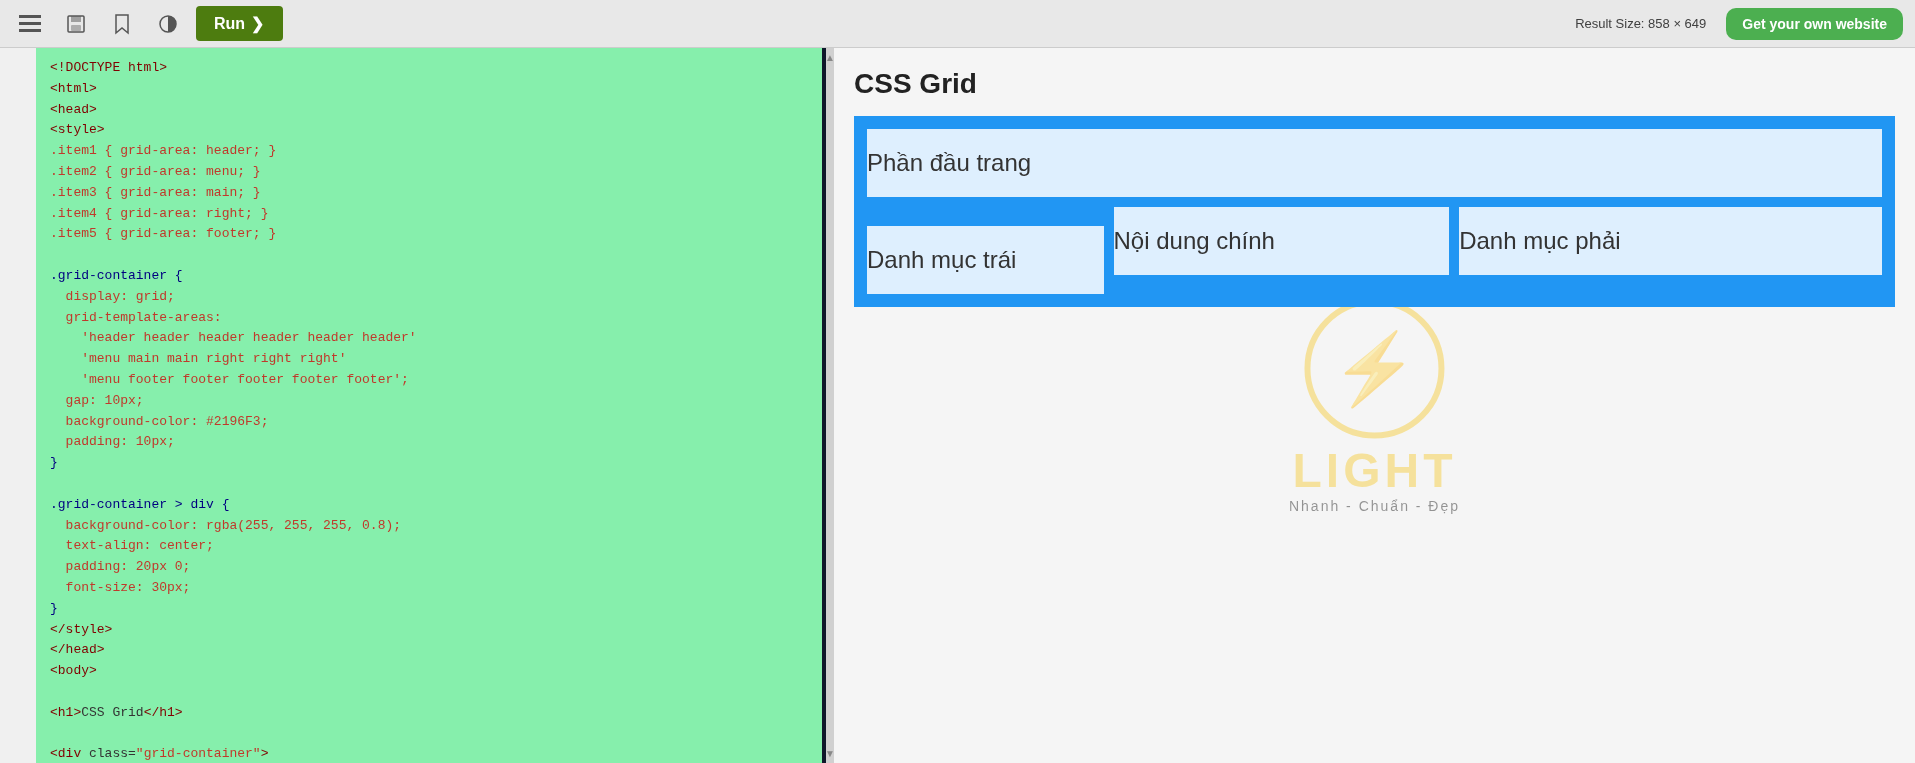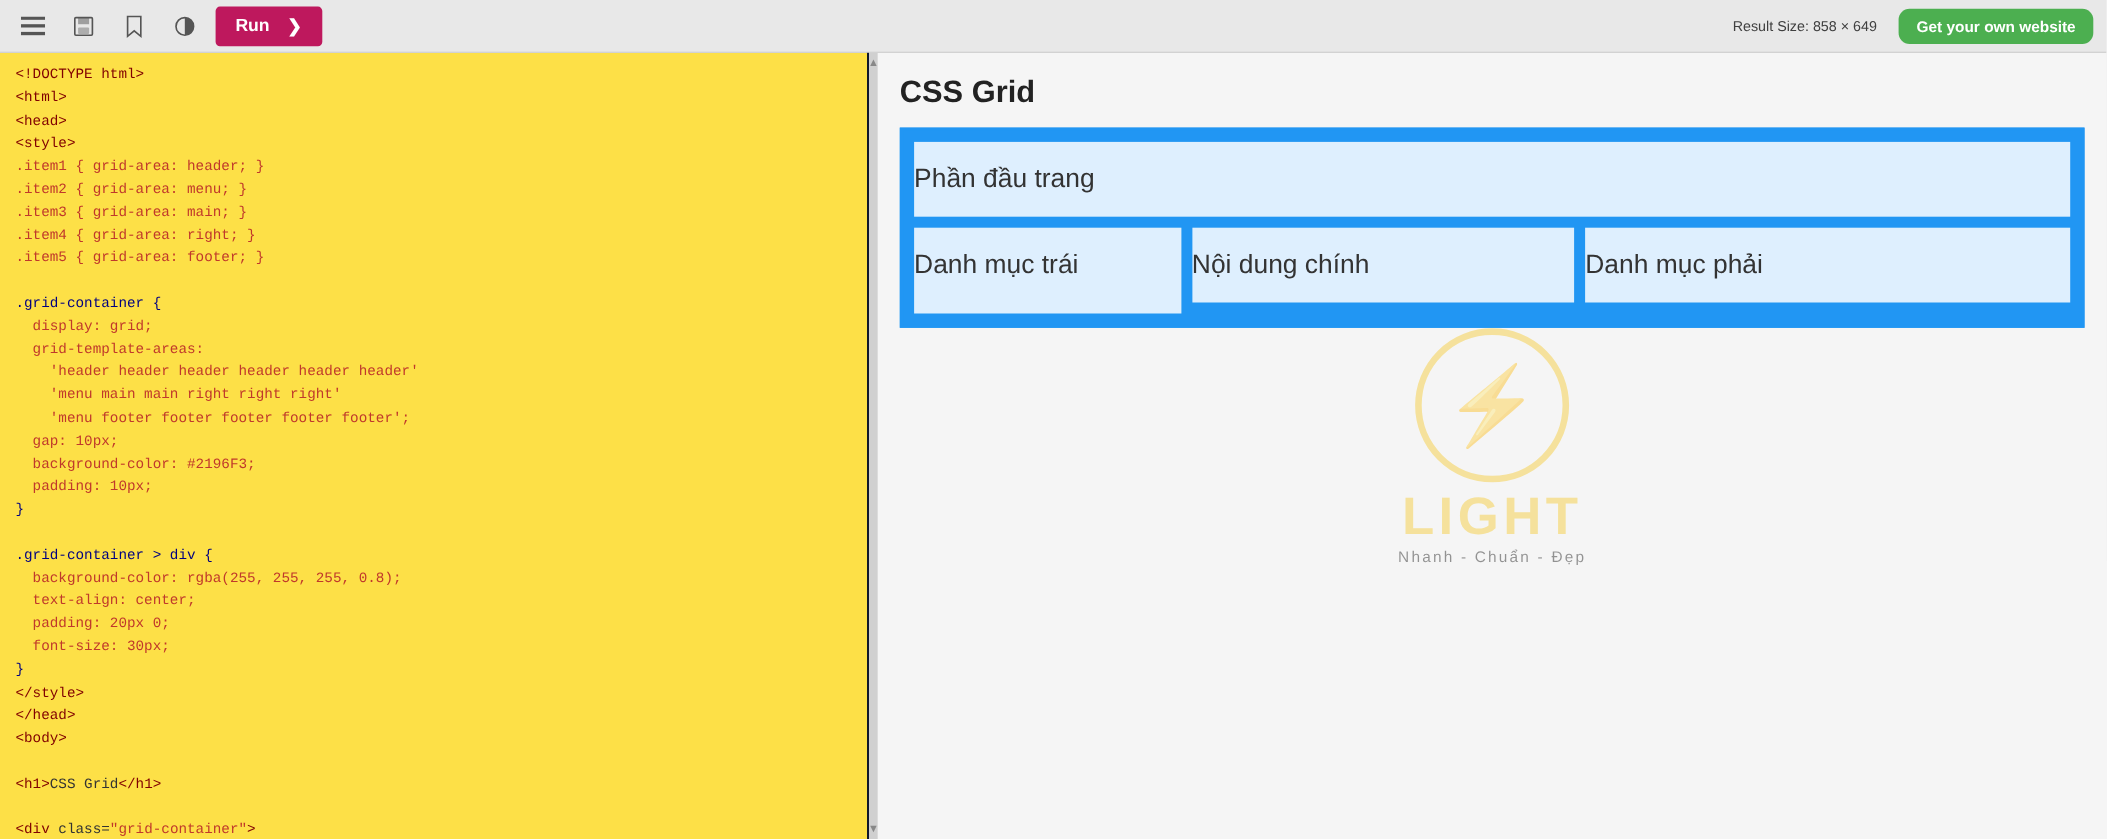--- a/index.html
+++ b/index.html
@@ -20,31 +20,31 @@
       border: none;
       cursor: pointer;
       display: flex;
       align-items: center;
       justify-content: center;
       width: 36px;
       height: 36px;
       border-radius: 4px;
     }
     .run-btn {
-      background: #be185d;
+      background: #4d7c0f;
       color: white;
       border: none;
       border-radius: 4px;
       padding: 8px 18px;
       font-size: 16px;
       font-weight: bold;
       cursor: pointer;
       display: flex;
       align-items: center;
-      gap: 16px;
+      gap: 6px;
     }
     .spacer { flex: 1; }
     .result-size {
       color: #404040;
       font-size: 13px;
       margin-right: 10px;
     }
     .get-website-btn {
       background: #4CAF50;
       color: white;
@@ -58,24 +58,25 @@
 
     
     #main {
       display: flex;
       height: calc(763px - 48px);
     }
 
     
     #editor-panel {
       width: 790px;
-      background: #fde047;
-      border-right: 2px solid #0f172a;
+      background: #86efac;
+      border-right: 4px solid #0f172a;
       overflow-y: auto;
       position: relative;
+      margin-left: 36px;
     }
     #editor-content {
       padding: 10px 14px;
       font-family: 'Courier New', Courier, monospace;
       font-size: 13px;
       line-height: 1.6;
       white-space: pre;
       color: #333;
     }
     .c-tag { color: #800000; }
@@ -178,21 +179,21 @@
       border: 3px solid #2196F3;
     }
     .grid-container > div {
       background-color: rgba(255, 255, 255, 0.85);
       text-align: left;
       padding: 20px 0;
       font-size: 24px;
       color: #333;
     }
     .item1 { grid-area: header; }
-    .item2 { grid-area: menu; }
+    .item2 { grid-area: menu; margin-top: 19px; }
     .item3 { grid-area: main; }
     .item4 { grid-area: right; }
     .item5 { grid-area: footer; }
   </style>
 </head>
 <body>
 
 <div id="toolbar">
   <button class="toolbar-icon-btn" title="Menu">
     <svg width="22" height="18" viewBox="0 0 22 18">

